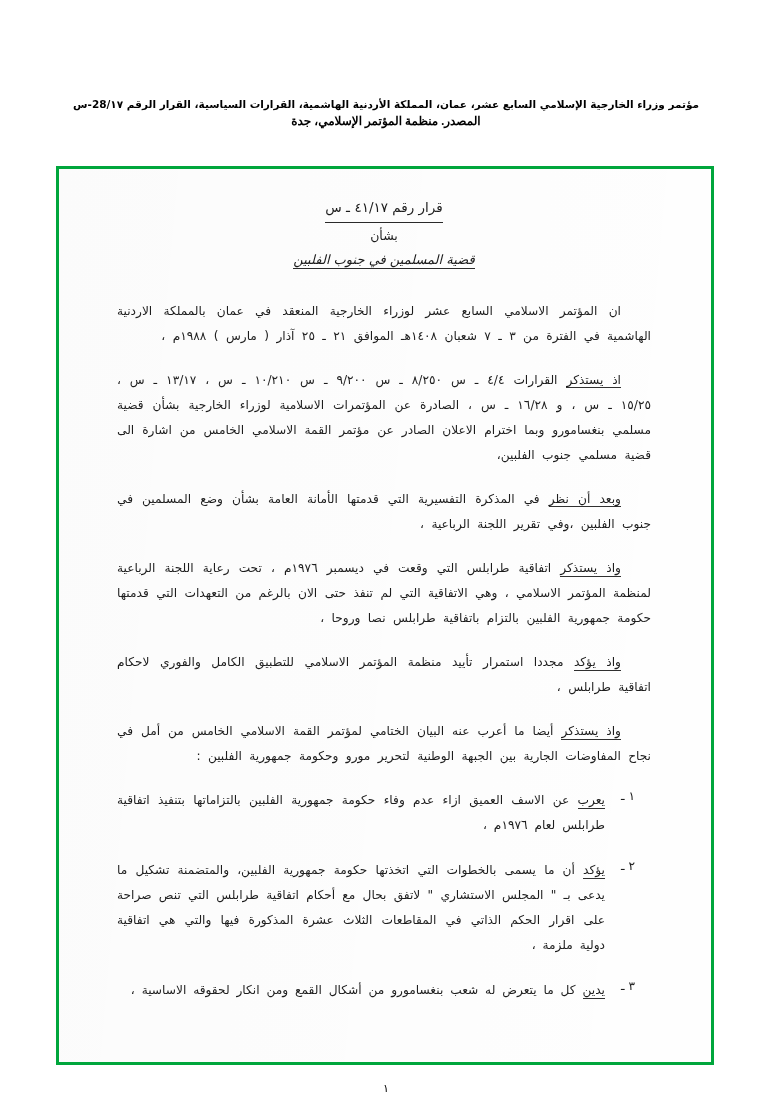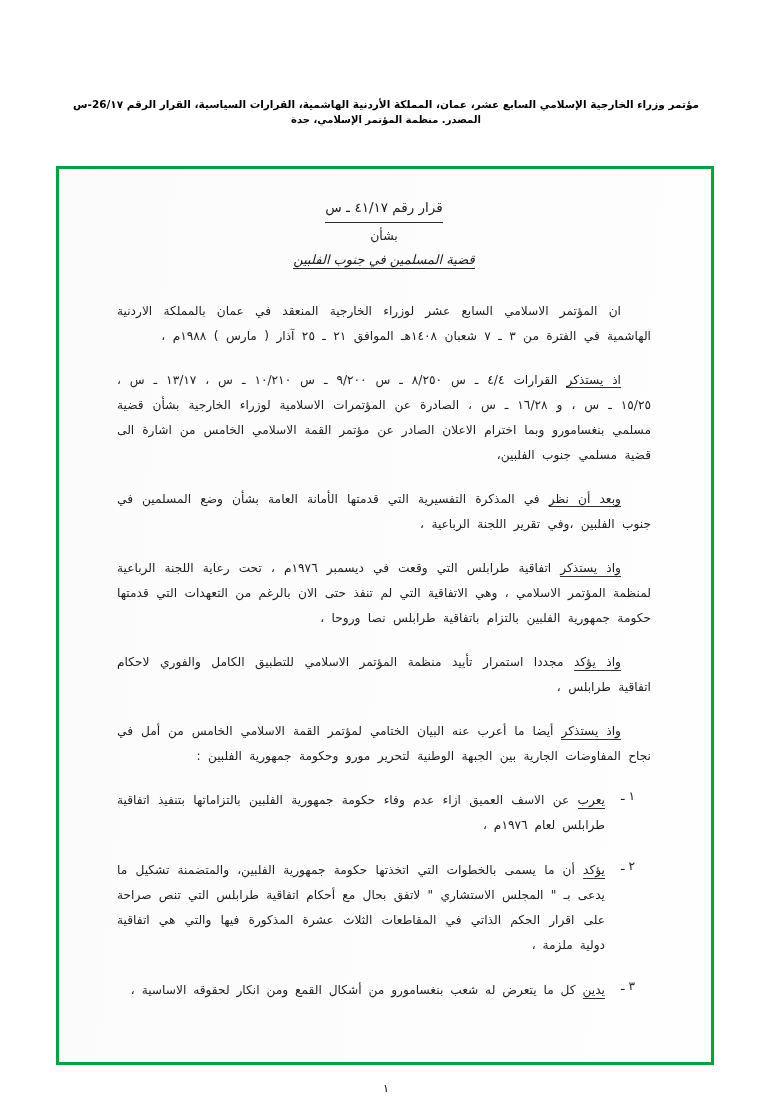--- a/index.html
+++ b/index.html
@@ -25,21 +25,22 @@
     text-align: center;
     font-family: "DejaVu Sans", sans-serif;
     font-weight: bold;
     font-size: 10.5px;
     line-height: 1.55;
     color: #000;
     direction: rtl;
   }
   .doc-header .line2 {
     font-weight: bold;
-    font-size: 10px;
+    font-size: 12px;
+    font-family: Liberation Serif, serif;
   }
 
   
   .page-frame {
     position: absolute;
     top: 166px;
     right: 58px;
     width: 658px;
     height: 899px;
     border: 3px solid #00a63c;
@@ -160,21 +161,21 @@
     text-align: center;
     font-family: "DejaVu Sans", sans-serif;
     font-size: 11px;
     color: #000;
   }
 </style>
 </head>
 <body>
 
 <div class="doc-header">
-  <div class="line1">مؤتمر وزراء الخارجية الإسلامي السابع عشر، عمان، المملكة الأردنية الهاشمية، القرارات السياسية، القرار الرقم 26/١٧-س</div>
+  <div class="line1">مؤتمر وزراء الخارجية الإسلامي السابع عشر، عمان، المملكة الأردنية الهاشمية، القرارات السياسية، القرار الرقم 28/١٧-س</div>
   <div class="line2">المصدر.  منظمة المؤتمر الإسلامي، جدة</div>
 </div>
 
 <div class="page-frame">
   <div class="page-inner">
 
     <div class="title-block">
       <div>
         <span class="t-line underline">قرار رقم ٤١/١٧ ـ س</span>
       </div>

